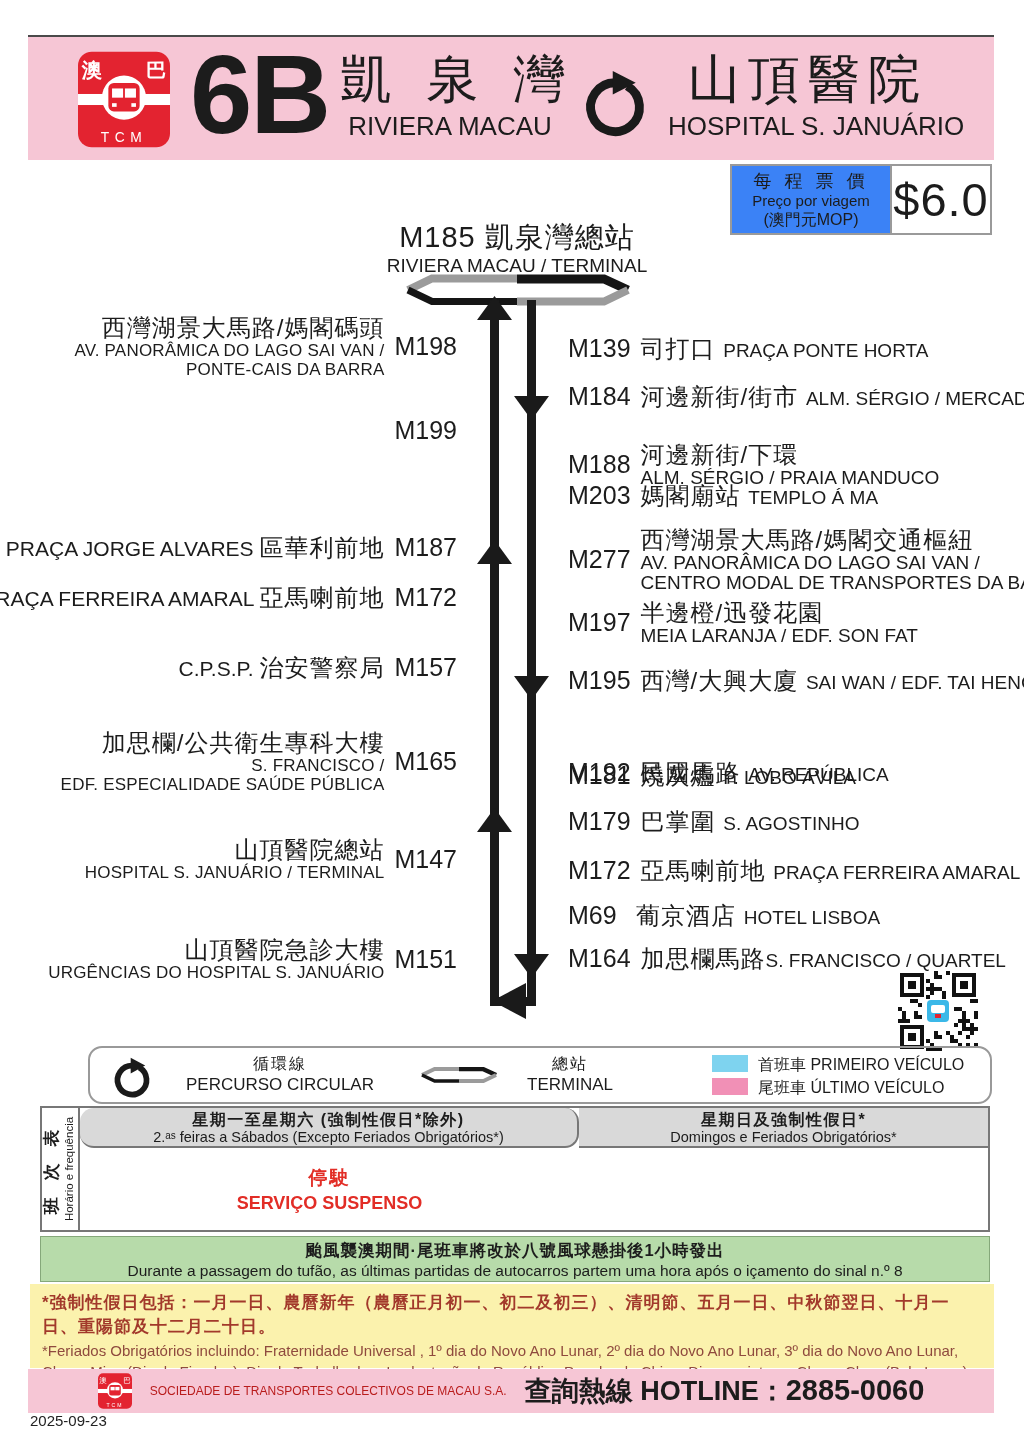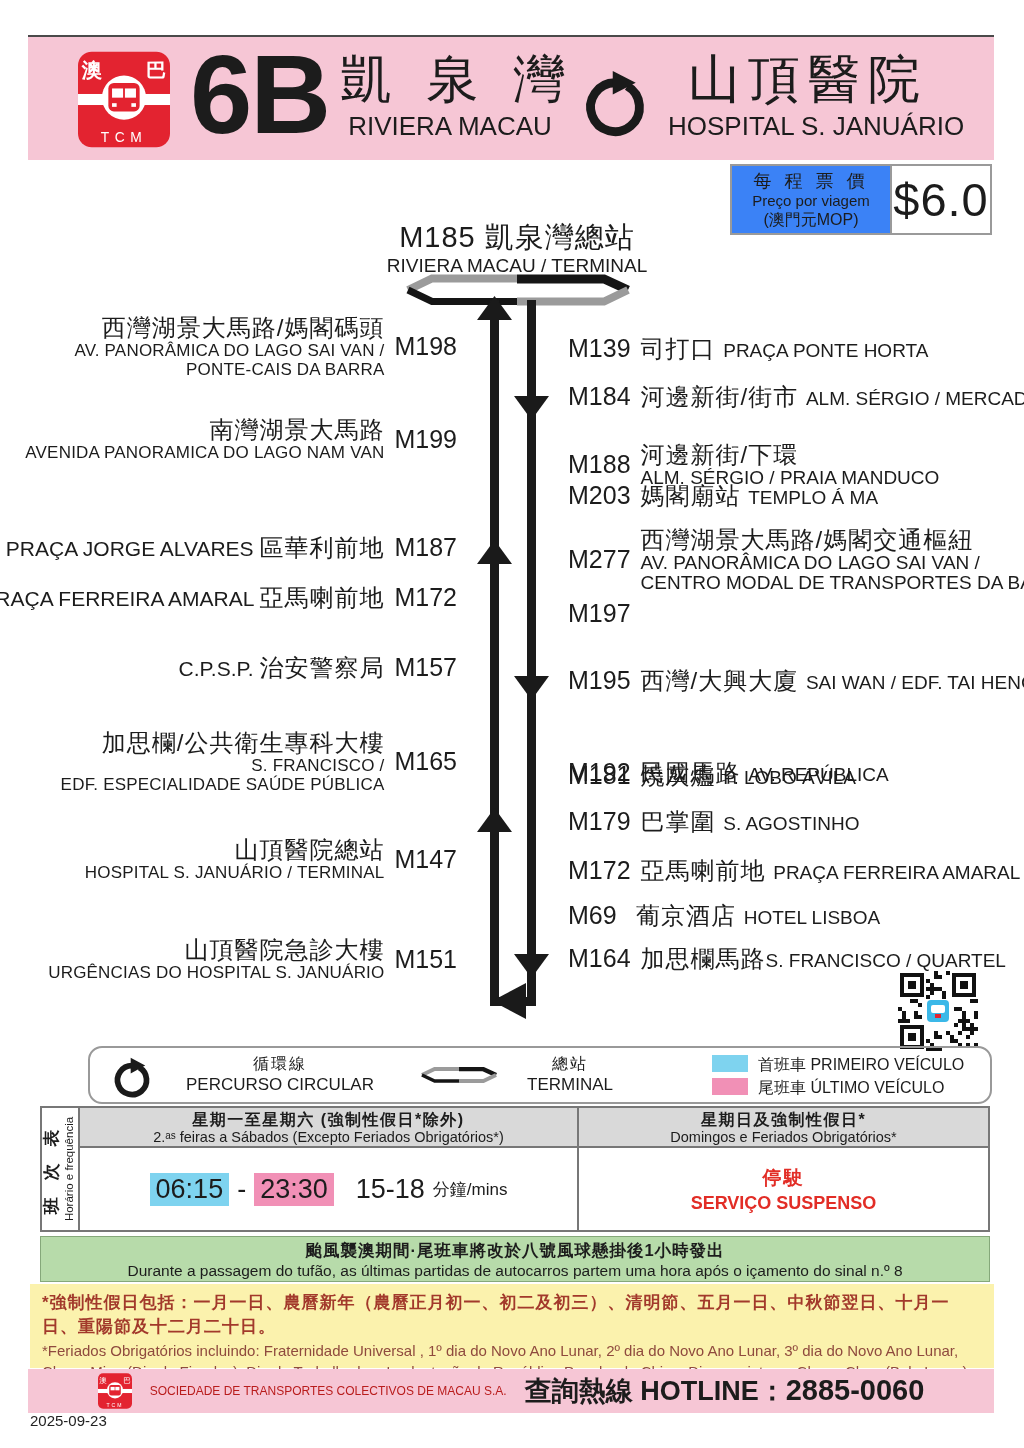--- a/index.html
+++ b/index.html
@@ -74,21 +74,21 @@
   
   #schedule{left:40px;top:1106px;width:950px;height:126px;display:grid;
             grid-template-columns:38px 499px 1fr;grid-template-rows:40px 1fr;
             border:2px solid #777;box-sizing:border-box;background:#fff;}
   #sched-strip{grid-row:1/3;border-right:2px solid #777;position:relative;overflow:visible;}
   #strip-rot{position:absolute;width:122px;height:38px;left:-42px;top:42px;
              transform:rotate(-90deg);text-align:center;}
   #strip-zh{font-size:17px;font-weight:bold;letter-spacing:6px;line-height:20px;}
   #strip-pt{font-size:11.5px;line-height:14px;}
   .sched-head{background:#d9d9d9;border-bottom:2px solid #777;text-align:center;padding-top:2px;box-sizing:border-box;}
-  #sched-h1{border-right:2px solid #777;}
+  #sched-h1{border-right:2px solid #777;border-radius:14px;}
   .sh-zh{font-size:16px;font-weight:bold;letter-spacing:1.5px;line-height:19px;}
   .sh-pt{font-size:14.5px;line-height:17px;}
   #sched-b1{border-right:2px solid #777;display:flex;align-items:center;justify-content:center;gap:8px;}
   #sched-b2{display:flex;flex-direction:column;align-items:center;justify-content:center;}
   .time-chip{font-size:27px;padding:1px 6px;}
   #chip-first{background:#7ed3ef;}
   #chip-last{background:#f190b6;}
   #time-dash{font-size:27px;}
   #freq{font-size:27px;margin-left:14px;}
   #freq-unit{font-size:17px;}
@@ -193,24 +193,20 @@
 <div id="left-stops">
     <div class="stop left" style="top: 314px;">
       <div class="names">
         <div class="line"><span class="sz">西灣湖景大馬路/媽閣碼頭</span></div>
         <div class="line"><span class="sp">AV. PANORÂMICA DO LAGO SAI VAN /</span></div>
         <div class="line"><span class="sp">PONTE-CAIS DA BARRA</span></div>
       </div>
       <div class="code">M198</div>
     </div>
     <div class="stop left" style="top: 416px;">
-      <div class="names">
-        <div class="line"><span class="sz">南灣湖景大馬路</span></div>
-        <div class="line"><span class="sp">AVENIDA PANORAMICA DO LAGO NAM VAN</span></div>
-      </div>
       <div class="code">M199</div>
     </div>
     <div class="stop left" style="top: 533px;">
       <div class="names">
         <div class="line"><span class="sl">PRAÇA JORGE ALVARES </span><span class="sz">區華利前地</span></div>
       </div>
       <div class="code">M187</div>
     </div>
     <div class="stop left" style="top: 583px;">
       <div class="names">
@@ -276,20 +272,24 @@
     <div class="stop right" style="top: 526px;">
       <div class="code">M277</div>
       <div class="names">
         <div class="line"><span class="sz">西灣湖景大馬路/媽閣交通樞紐</span></div>
         <div class="line"><span class="sq">AV. PANORÂMICA DO LAGO SAI VAN /</span></div>
         <div class="line"><span class="sq">CENTRO MODAL DE TRANSPORTES DA BARRA</span></div>
       </div>
     </div>
     <div class="stop right" style="top: 599px;">
       <div class="code">M197</div>
+      <div class="names">
+        <div class="line"><span class="sz">半邊橙/迅發花園</span></div>
+        <div class="line"><span class="sq">MEIA LARANJA / EDF. SON FAT</span></div>
+      </div>
     </div>
     <div class="stop right" style="top: 666px;">
       <div class="code">M195</div>
       <div class="names">
         <div class="line"><span class="sz">西灣/大興大廈 </span><span class="sq">SAI WAN / EDF. TAI HENG</span></div>
       </div>
     </div>
     <div class="stop right" style="top: 714px; margin-top: 44px;">
       <div class="code">M192</div>
       <div class="names">
@@ -450,27 +450,20 @@
     </div>
   </div>
   <div class="sched-head" id="sched-h1">
     <div class="sh-zh">星期一至星期六 (強制性假日*除外)</div>
     <div class="sh-pt">2.ᵃˢ feiras a Sábados (Excepto Feriados Obrigatórios*)</div>
   </div>
   <div class="sched-head" id="sched-h2">
     <div class="sh-zh">星期日及強制性假日*</div>
     <div class="sh-pt">Domingos e Feriados Obrigatórios*</div>
   </div>
-  <div id="sched-b1">
-    <span class="time-chip" id="chip-first">06:15</span>
-    <span id="time-dash">-</span>
-    <span class="time-chip" id="chip-last">23:30</span>
-    <span id="freq">15-18</span>
-    <span id="freq-unit">分鐘/mins</span>
-  </div>
   <div id="sched-b2">
     <div id="susp-zh">停駛</div>
     <div id="susp-pt">SERVIÇO SUSPENSO</div>
   </div>
 </div>
 
 <div class="abs" id="typhoon-note">
   <div id="typhoon-zh">颱風襲澳期間·尾班車將改於八號風球懸掛後1小時發出</div>
   <div id="typhoon-pt">Durante a passagem do tufão, as últimas partidas de autocarros partem uma hora após o içamento do sinal n.º 8</div>
 </div>

